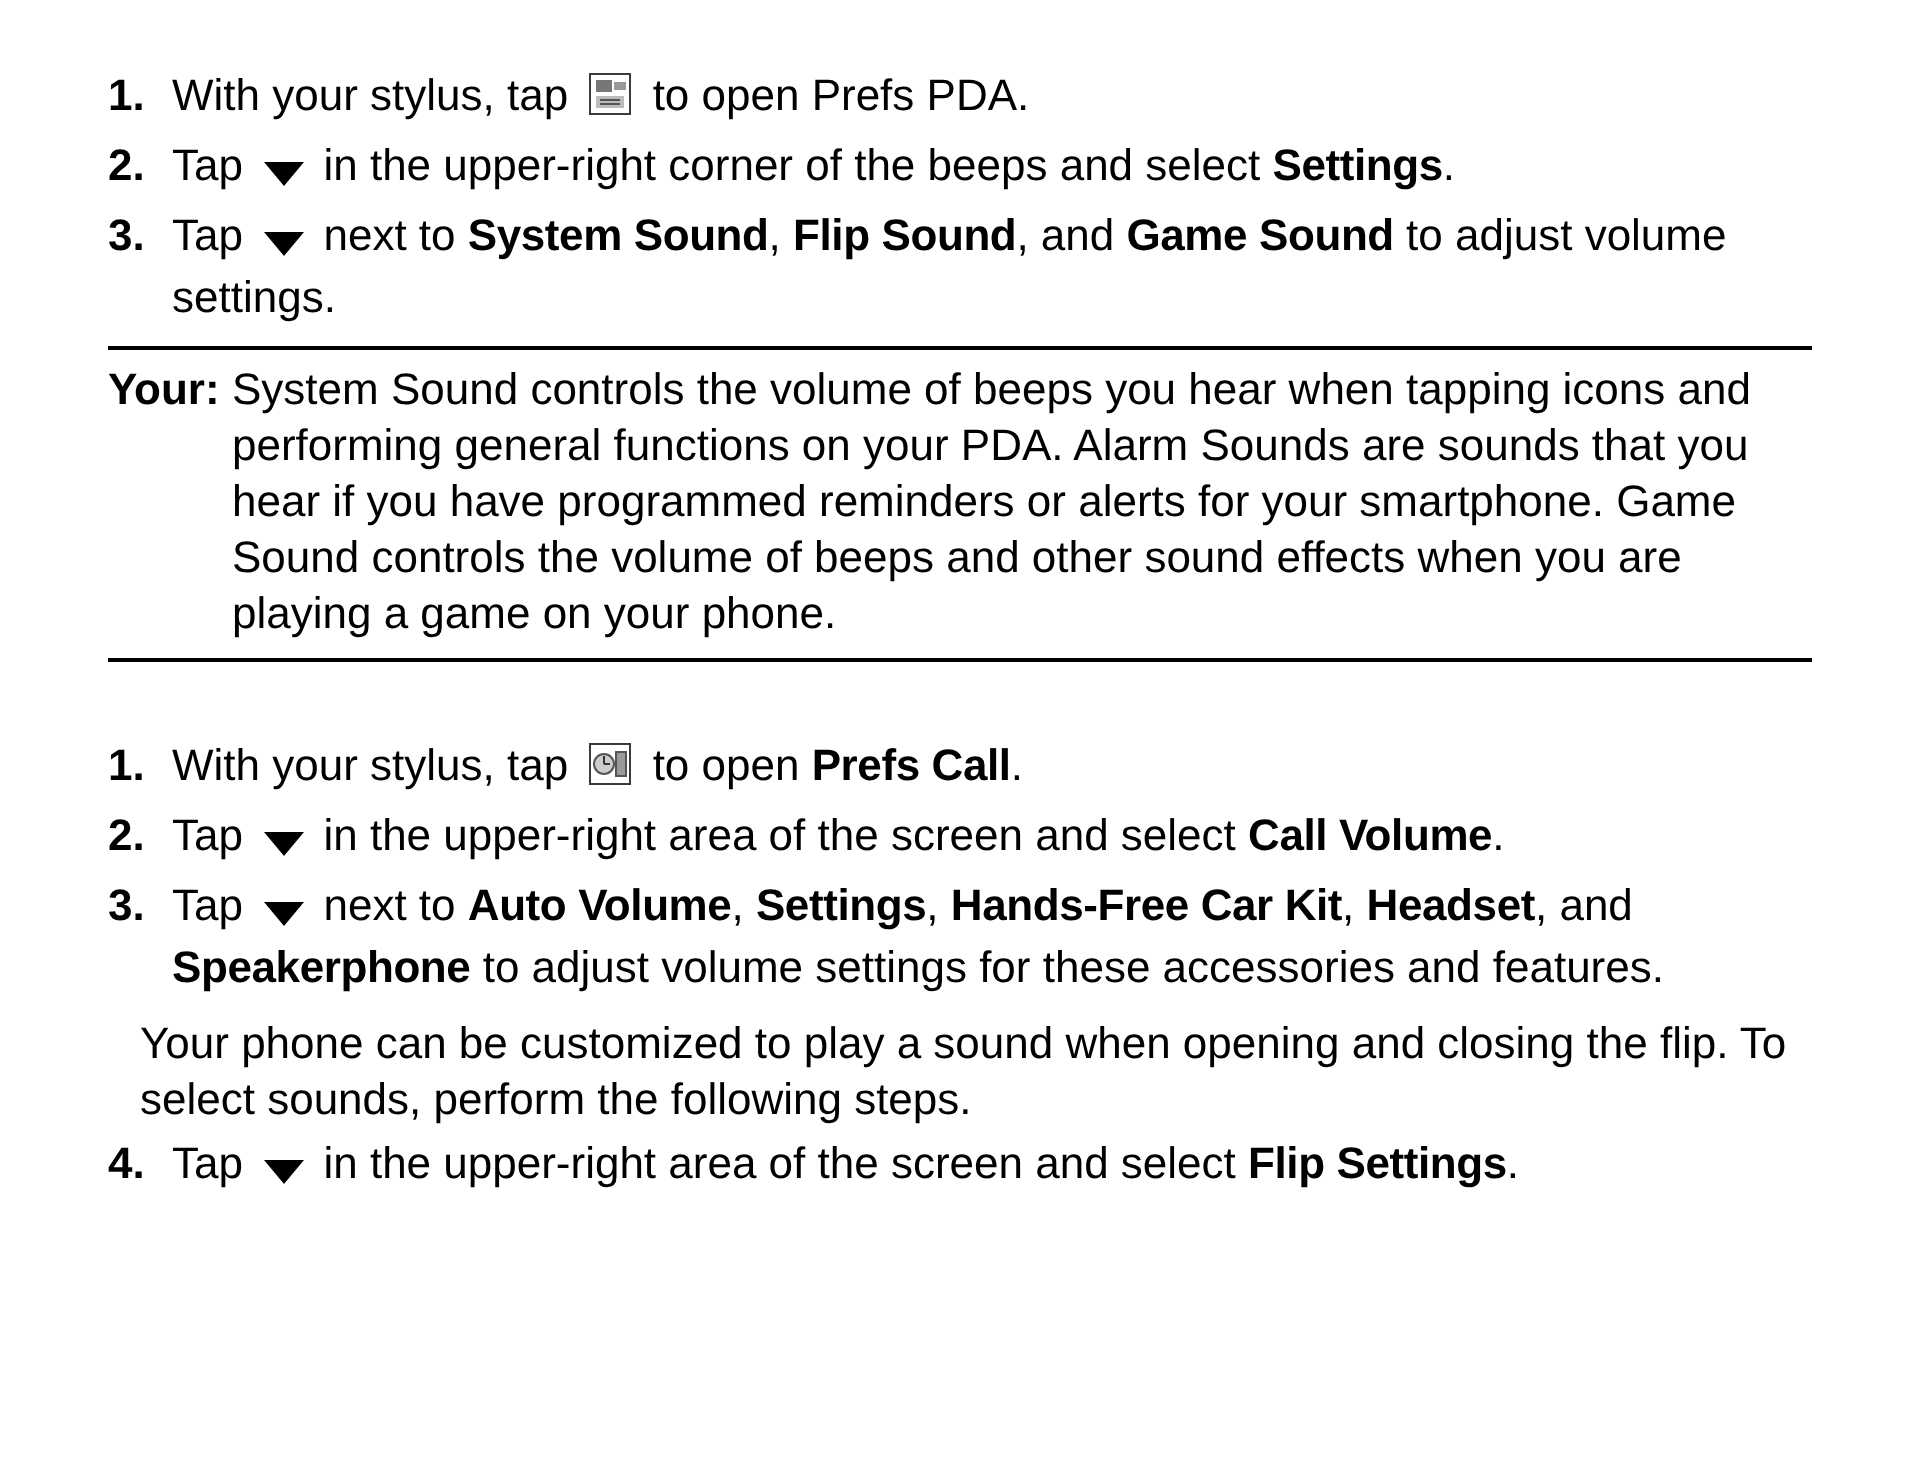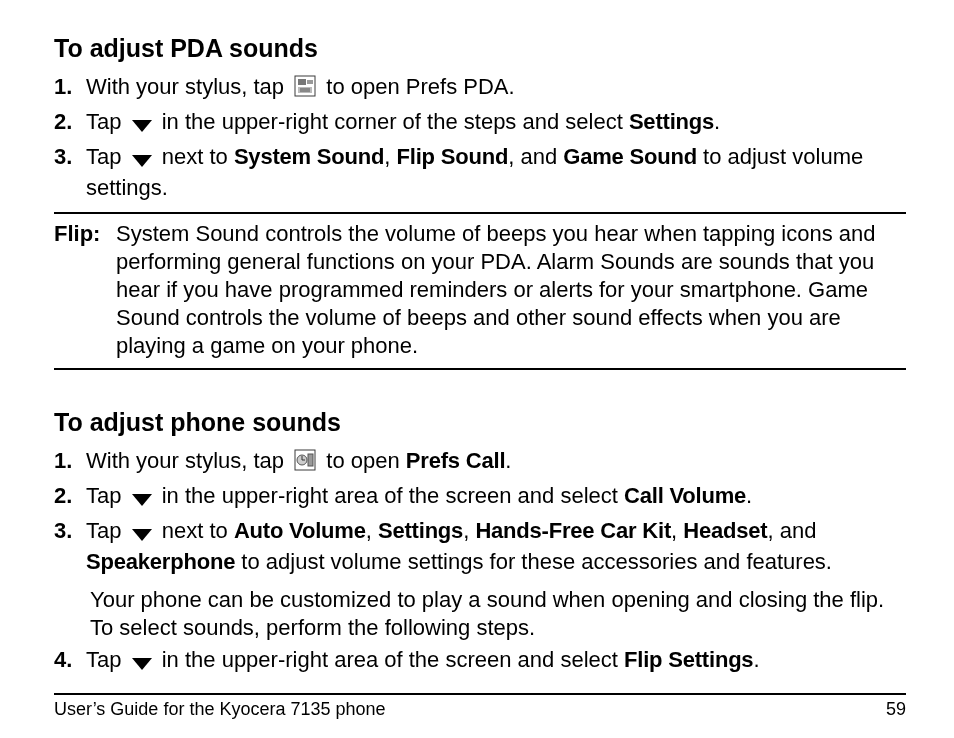--- a/index.html
+++ b/index.html
@@ -77,40 +77,39 @@
   .note-body {
     flex: 1 1 auto;
     padding-right: 2px;
   }
   .gap {
     height: 32px;
   }
   .sub-para {
     font-size: 22px;
     line-height: 28px;
-    margin: 4px 0 4px 36px;
+    margin: 4px 0 4px 16px;
   }
   .footer {
     position: absolute;
     left: 54px;
     right: 48px;
     bottom: 18px;
     border-top: 2px solid #000;
     padding-top: 4px;
     font-size: 18px;
     display: flex;
     justify-content: space-between;
   }
 </style>
 </head>
 <body>
 
 <div class="page">
 
-  <h2 class="section-heading">To adjust PDA sounds</h2>
 
   <ol class="steps">
 
     <li>
       <span class="step-num">1.</span>
       <span class="step-body">
         <span>With your stylus, tap </span>
         <span class="icon">
           <svg width="22" height="22" viewBox="0 0 22 22">
             <rect x="1" y="1" width="20" height="20" fill="#fff" stroke="#3a3a3a" stroke-width="1"></rect>
@@ -127,50 +126,49 @@
 
     <li>
       <span class="step-num">2.</span>
       <span class="step-body">
         <span>Tap </span>
         <span class="icon">
           <svg width="20" height="12" viewBox="0 0 20 12">
               <polygon points="0,0 20,0 10,12" fill="#000"></polygon>
             </svg>
         </span>
-        <span> in the upper-right corner of the steps and select </span><span class="condensed">Settings</span><span>.</span>
+        <span> in the upper-right corner of the beeps and select </span><span class="condensed">Settings</span><span>.</span>
       </span>
     </li>
 
     <li>
       <span class="step-num">3.</span>
       <span class="step-body">
         <span>Tap </span>
         <span class="icon">
           <svg width="20" height="12" viewBox="0 0 20 12">
               <polygon points="0,0 20,0 10,12" fill="#000"></polygon>
             </svg>
         </span>
         <span> next to </span><span class="condensed">System Sound</span><span>, </span><span class="condensed">Flip Sound</span><span>, and </span><span class="condensed">Game Sound</span><span> to adjust volume settings.</span>
       </span>
     </li>
   </ol>
 
   <hr class="hr-rule">
 
   <div class="note-block">
-    <span class="note-label">Flip:</span>
+    <span class="note-label">Your:</span>
     <span class="note-body">System Sound controls the volume of beeps you hear when tapping icons and performing general functions on your PDA. Alarm Sounds are sounds that you hear if you have programmed reminders or alerts for your smartphone. Game Sound controls the volume of beeps and other sound effects when you are playing a game on your phone.</span>
   </div>
 
   <hr class="hr-rule">
 
   <div class="gap"></div>
 
-  <h2 class="section-heading">To adjust phone sounds</h2>
 
   <ol class="steps">
 
     <li>
       <span class="step-num">1.</span>
       <span class="step-body">
         <span>With your stylus, tap </span>
         <span class="icon">
           <svg width="22" height="22" viewBox="0 0 22 22">
             <rect x="1" y="1" width="20" height="20" fill="#fff" stroke="#3a3a3a" stroke-width="1"></rect>
@@ -221,18 +219,14 @@
         <span class="icon">
           <svg width="20" height="12" viewBox="0 0 20 12">
               <polygon points="0,0 20,0 10,12" fill="#000"></polygon>
             </svg>
         </span>
         <span> in the upper-right area of the screen and select </span><span class="condensed">Flip Settings</span><span>.</span>
       </span>
     </li>
   </ol>
 
-  <div class="footer">
-    <span>User’s Guide for the Kyocera 7135 phone</span>
-    <span>59</span>
-  </div>
 
 </div>
 
 </body></html>

